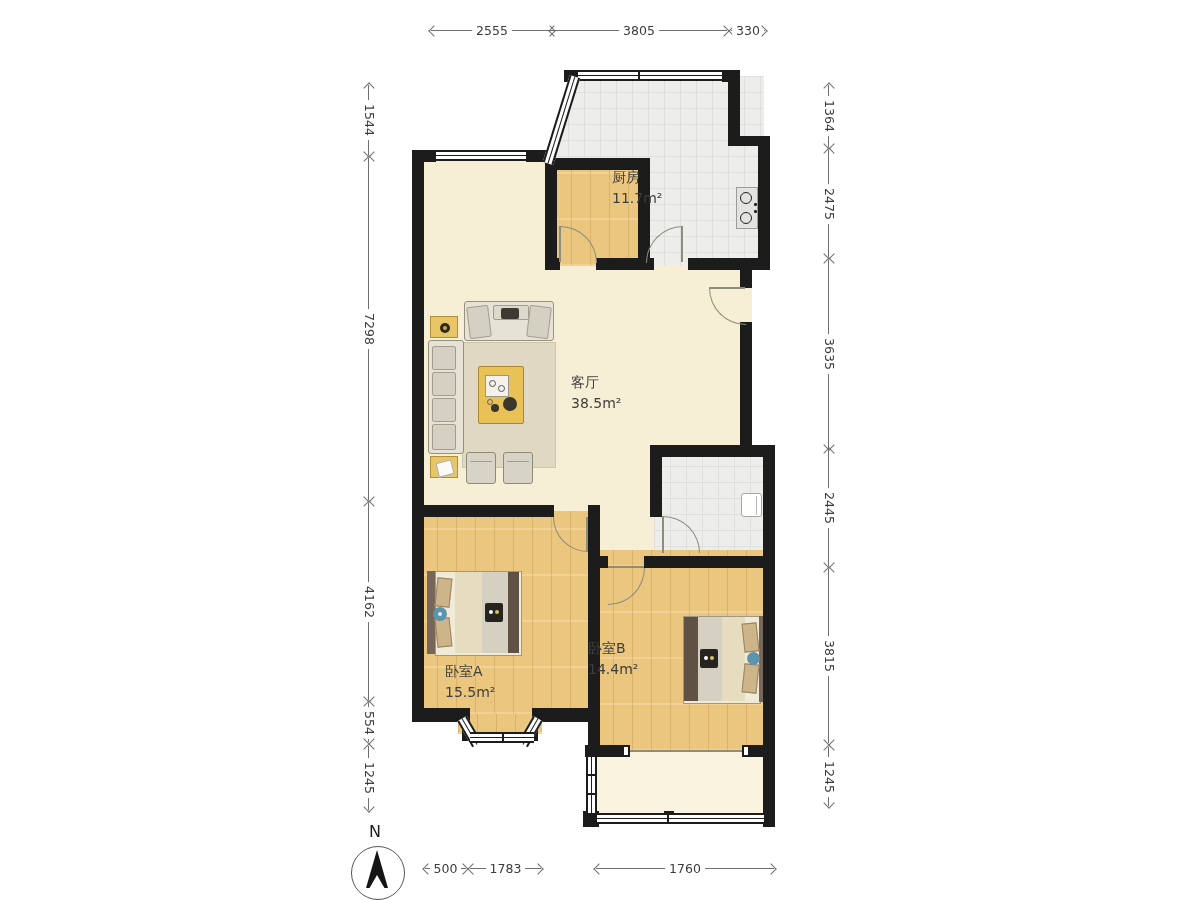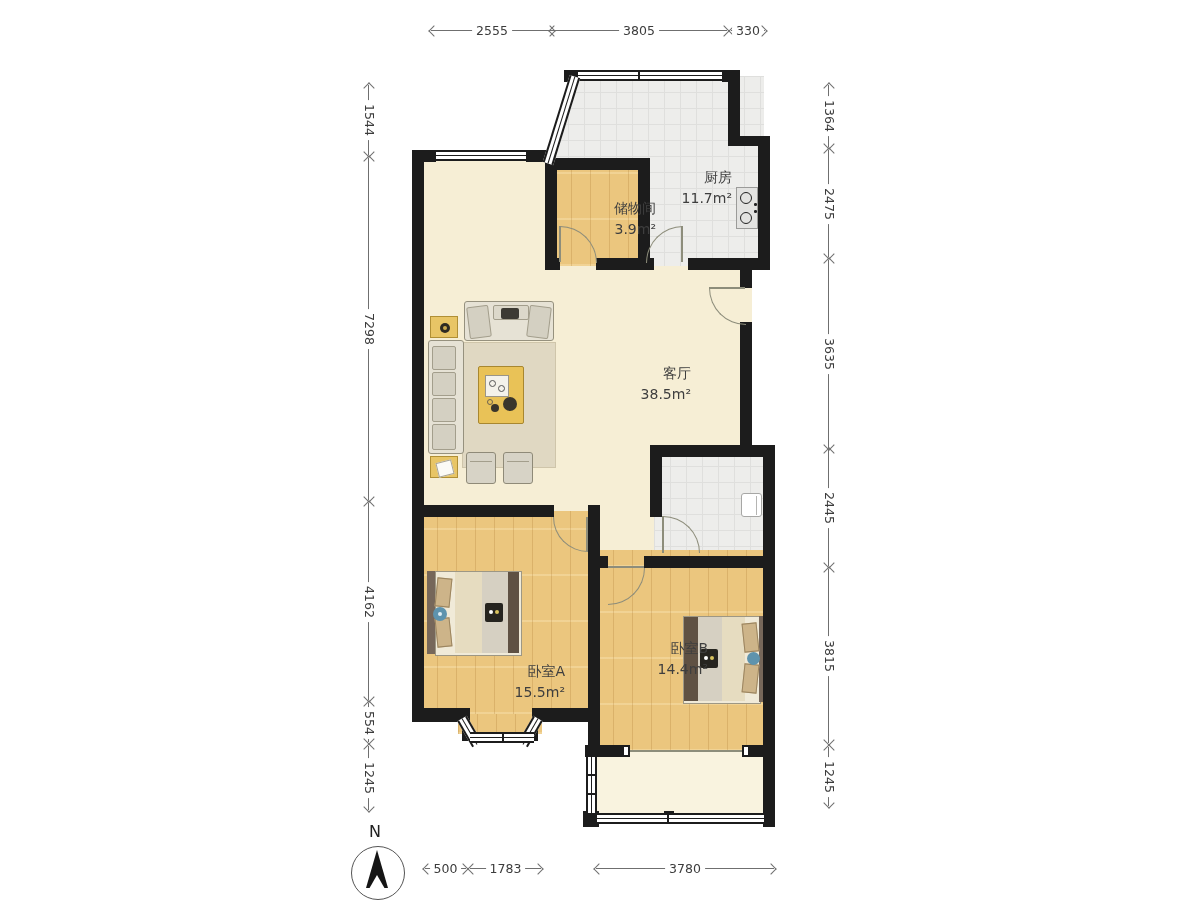--- a/index.html
+++ b/index.html
@@ -27,21 +27,21 @@
   .mull-h{position:absolute;top:-2px;height:11px;width:2px;background:#1c1c1c;}
   .mull-v{position:absolute;left:-2px;width:11px;height:2px;background:#1c1c1c;}
   
   .arc{position:absolute;border:0 solid #8d8d7b;}
   .arc-tl{border-top:1.4px solid #8d8d7b;border-left:1.4px solid #8d8d7b;border-top-left-radius:100%;}
   .arc-tr{border-top:1.4px solid #8d8d7b;border-right:1.4px solid #8d8d7b;border-top-right-radius:100%;}
   .arc-bl{border-bottom:1.4px solid #8d8d7b;border-left:1.4px solid #8d8d7b;border-bottom-left-radius:100%;}
   .arc-br{border-bottom:1.4px solid #8d8d7b;border-right:1.4px solid #8d8d7b;border-bottom-right-radius:100%;}
   .leaf{position:absolute;background:#8d8d7b;}
   
-  .room-label{position:absolute;text-align:right;color:#3e3e3e;font-size:14px;line-height:1.5;}
+  .room-label{position:absolute;text-align:left;color:#3e3e3e;font-size:14px;line-height:1.5;}
   .room-label span{display:block;}
   
   .dim-h{position:absolute;border-top:1px solid #6f6f6f;height:0;}
   .dim-v{position:absolute;border-left:1px solid #6f6f6f;width:0;}
   .dim-h::before{content:"";position:absolute;left:-1px;top:-4px;width:7px;height:7px;
      border-top:1.2px solid #6f6f6f;border-left:1.2px solid #6f6f6f;transform:rotate(-45deg);}
   .dim-h::after{content:"";position:absolute;right:-1px;top:-4px;width:7px;height:7px;
      border-top:1.2px solid #6f6f6f;border-right:1.2px solid #6f6f6f;transform:rotate(45deg);}
   .dim-v::before{content:"";position:absolute;top:-1px;left:-4px;width:7px;height:7px;
      border-top:1.2px solid #6f6f6f;border-left:1.2px solid #6f6f6f;transform:rotate(45deg);}
@@ -220,32 +220,28 @@
   <div class="leaf" style="left:681px;top:226px;width:1.5px;height:36px;"></div>
   <div class="arc arc-bl" style="left:709px;top:288px;width:36px;height:36px;"></div>
   <div class="leaf" style="left:709px;top:287px;width:36px;height:1.5px;"></div>
   <div class="arc arc-tr" style="left:663px;top:516px;width:36px;height:36px;"></div>
   <div class="leaf" style="left:662px;top:516px;width:1.5px;height:37px;"></div>
   <div class="arc arc-bl" style="left:553px;top:517px;width:34px;height:34px;"></div>
   <div class="leaf" style="left:586px;top:517px;width:1.5px;height:34px;"></div>
   <div class="arc arc-br" style="left:608px;top:568px;width:36px;height:36px;"></div>
   <div class="leaf" style="left:608px;top:566px;width:36px;height:1.5px;"></div>
 
-  <div class="room-label" style="left:571px;top:363px;width:120px;">
+  <div class="room-label" style="left:571px;top:372px;width:120px;">
     <span>客厅</span>
     <span>38.5m²</span>
   </div>
   <div class="room-label" style="left:612px;top:167px;width:120px;">
     <span>厨房</span>
     <span>11.7m²</span>
   </div>
-  <div class="room-label" style="left:536px;top:198px;width:120px;">
-    <span>储物间</span>
-    <span>3.9m²</span>
-  </div>
   <div class="room-label" style="left:445px;top:661px;width:120px;">
     <span>卧室A</span>
     <span>15.5m²</span>
   </div>
   <div class="room-label" style="left:588px;top:638px;width:120px;">
     <span>卧室B</span>
     <span>14.4m²</span>
   </div>
 
   <div class="dim-h" style="left:431px;top:30px;width:122px;">
@@ -261,21 +257,21 @@
   <div class="dim-h" style="left:425px;top:868px;width:41px;">
       <b>500</b>
     </div>
   <div class="dim-h" style="left:470px;top:868px;width:71px;">
       <b>1783</b>
     </div>
   <div class="dim-h" style="left:551px;top:909px;width:41px;">
       <b>789</b>
     </div>
   <div class="dim-h" style="left:596px;top:868px;width:178px;">
-      <b>3780</b>
+      <b>1760</b>
     </div>
 
   <div class="dim-v" style="left:368px;top:85px;height:70px;">
       <b>1544</b>
     </div>
   <div class="dim-v" style="left:368px;top:158px;height:342px;">
       <b>7298</b>
     </div>
   <div class="dim-v" style="left:368px;top:503px;height:197px;">
       <b>4162</b>

